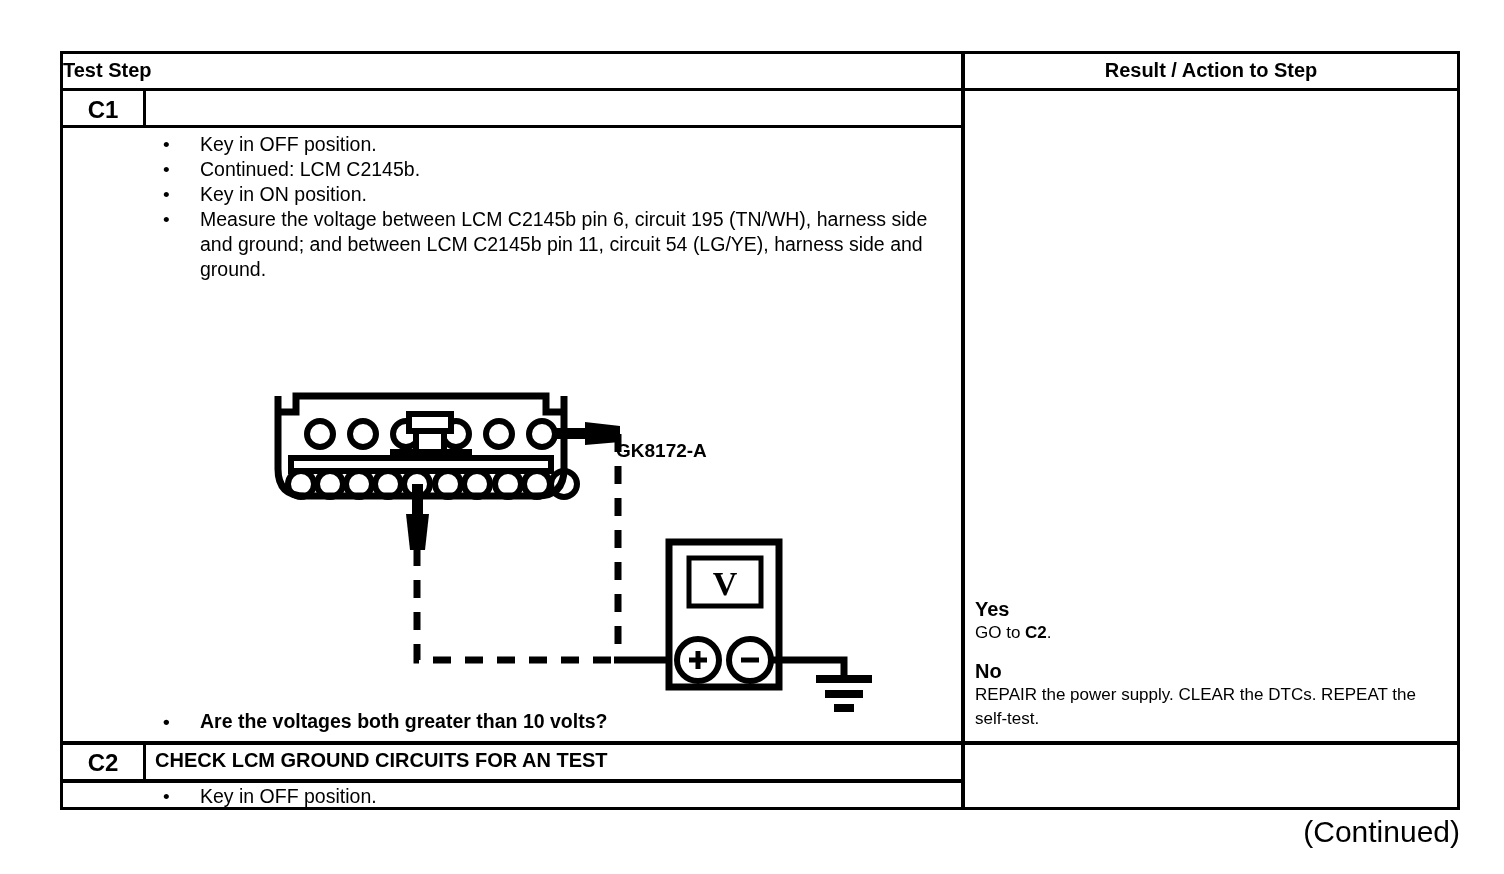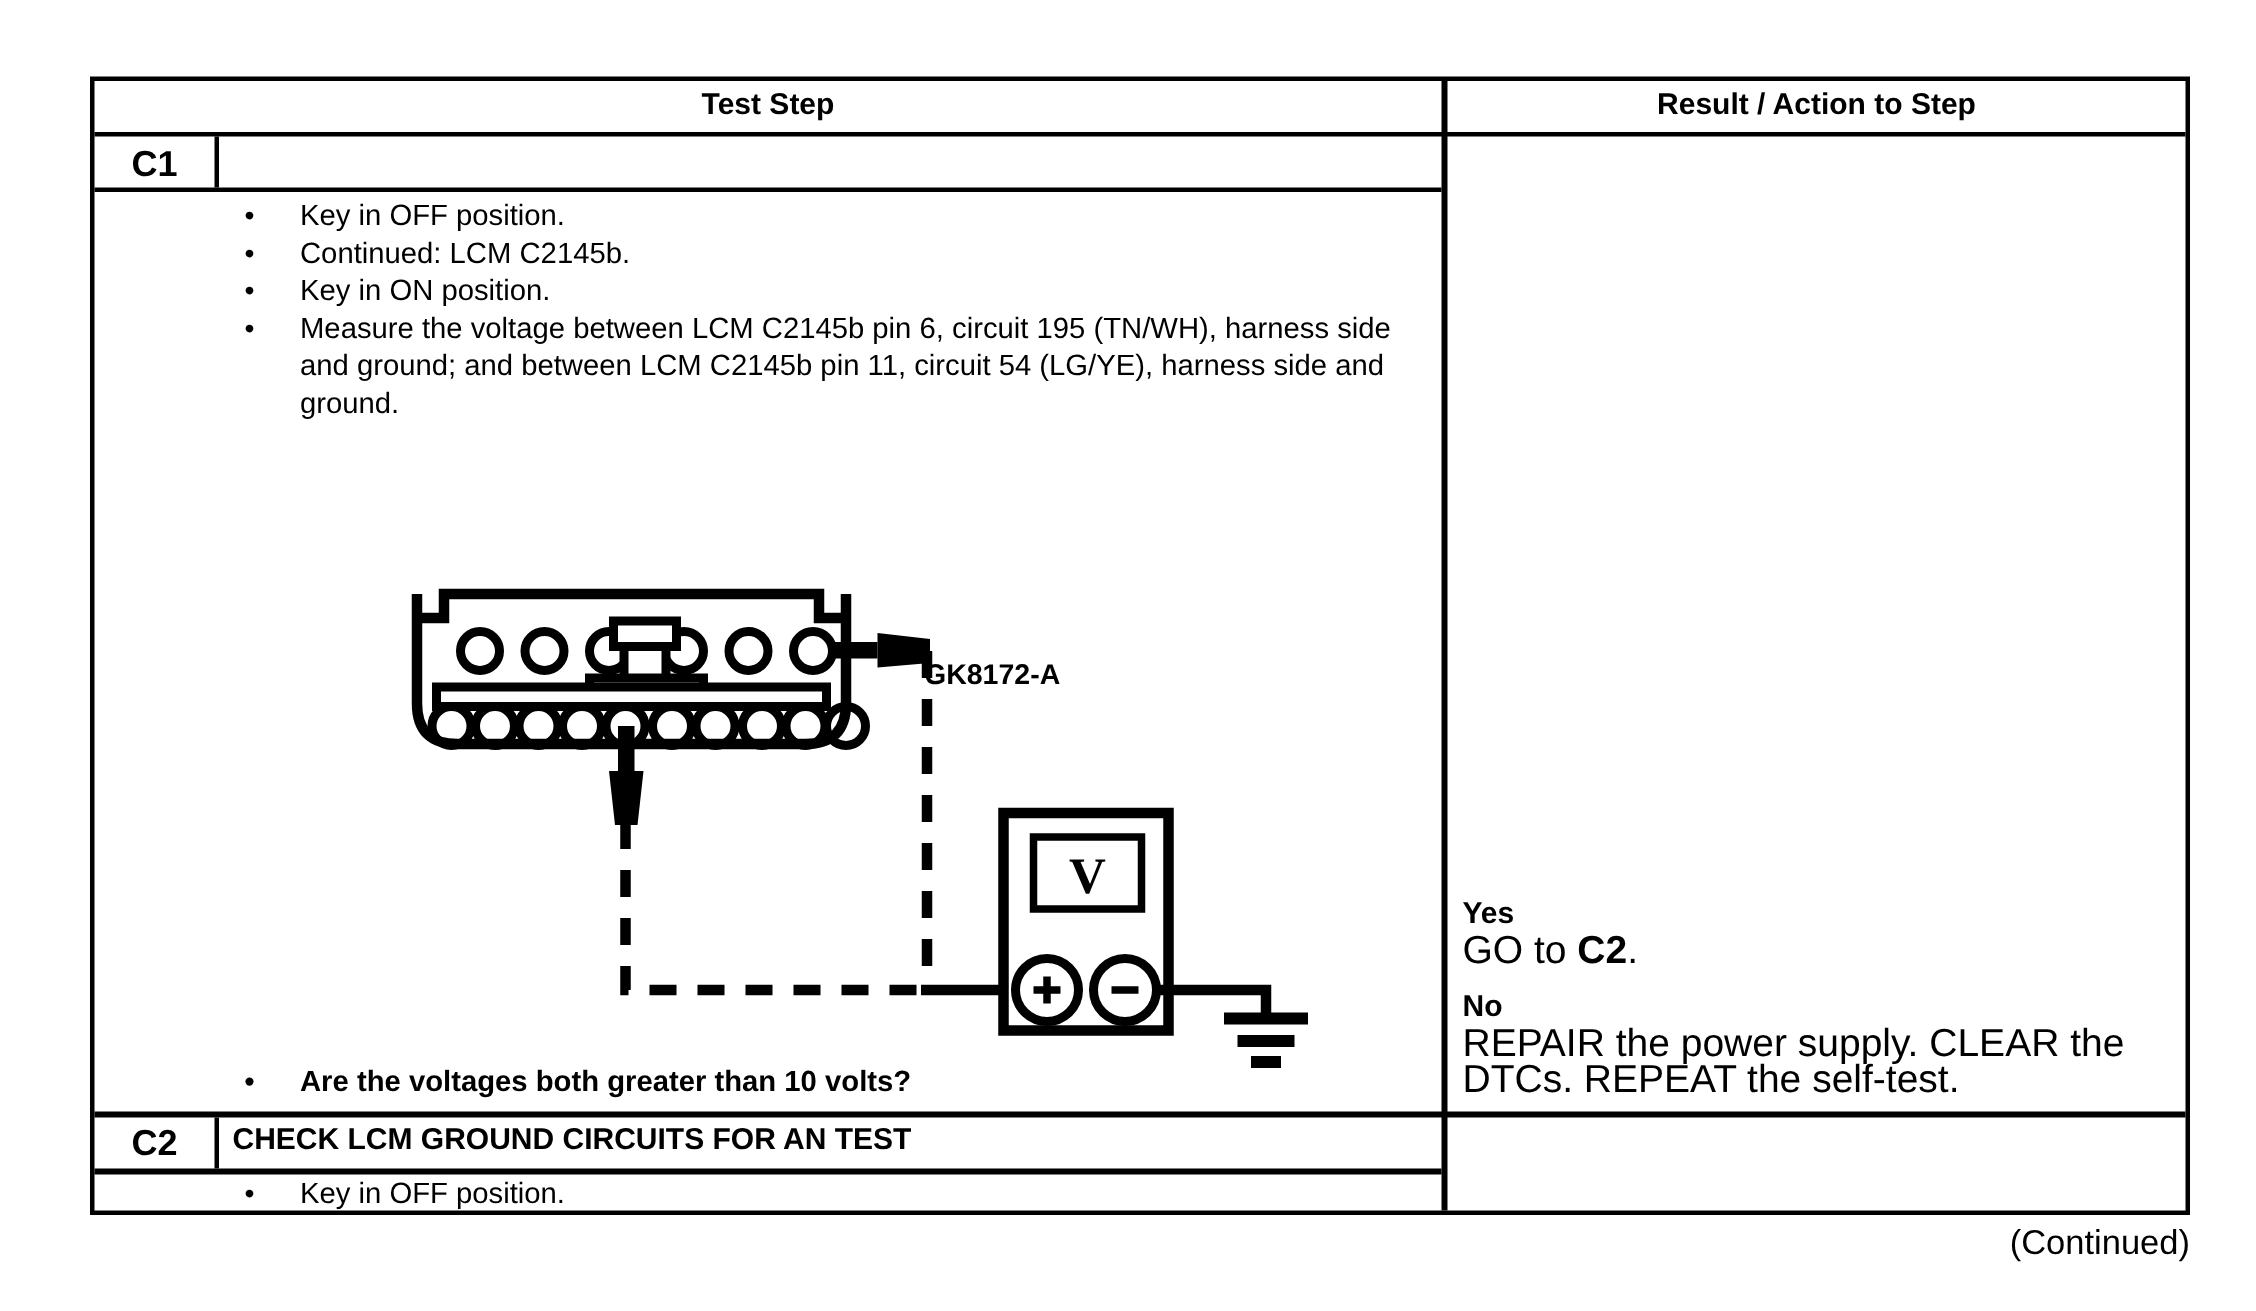--- a/index.html
+++ b/index.html
@@ -77,21 +77,20 @@
     width: 898px;
     background: #000;
   }
 
   
   .hdr-test-step {
     position: absolute;
     left: 0;
     top: 5px;
     width: 898px;
-    text-align: center;
     font-size: 20px;
     font-weight: bold;
   }
   .hdr-result {
     position: absolute;
     left: 902px;
     top: 5px;
     width: 492px;
     text-align: center;
     font-size: 20px;
@@ -150,31 +149,31 @@
     position: absolute;
     left: 912px;
     width: 470px;
   }
   .ra-label {
     font-size: 20px;
     font-weight: bold;
     line-height: 24px;
   }
   .ra-text {
-    font-size: 26px;
+    font-size: 17px;
     line-height: 24px;
   }
   .ra-text b { font-weight: bold; }
 
   
   .continued {
     position: absolute;
     right: 44px;
     top: 815px;
-    font-size: 23px;
+    font-size: 30px;
   }
 
   
   .diagram {
     position: absolute;
     left: 145px;
     top: 280px;
     width: 760px;
     height: 420px;
   }

